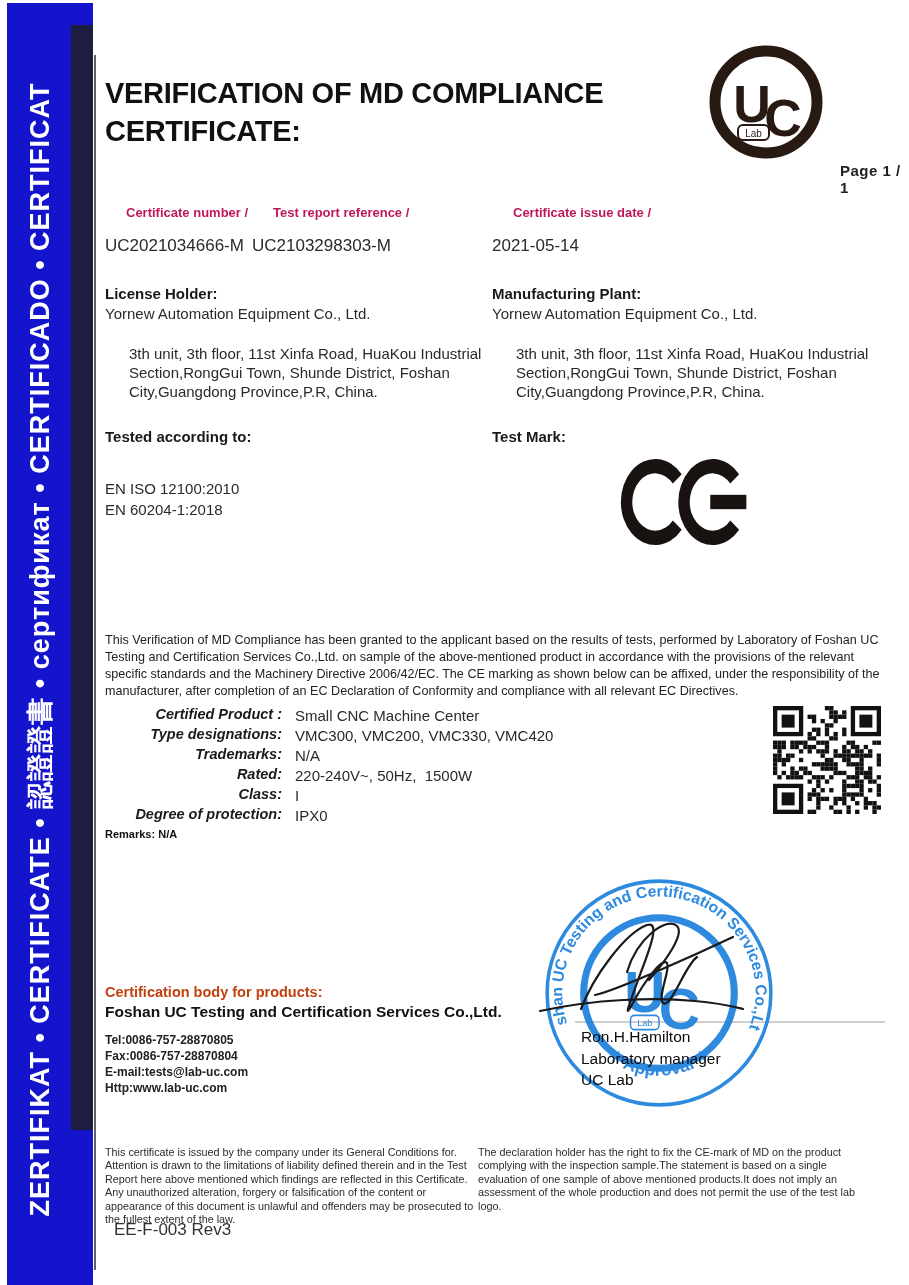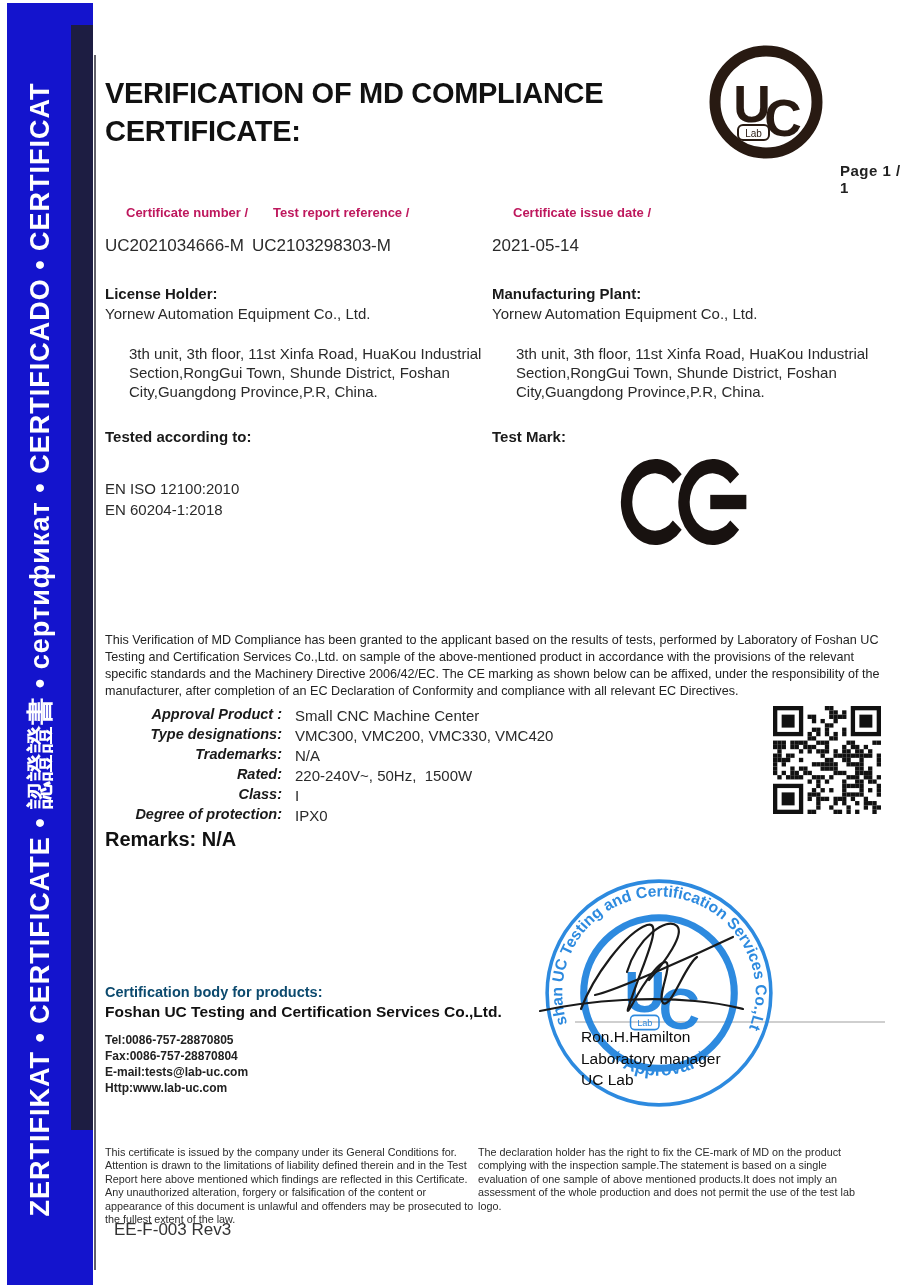--- a/index.html
+++ b/index.html
@@ -30,24 +30,24 @@
   .addr{top:344px;width:375px;margin-left:24px;}
   .tested-lbl{top:428px;}
   .standards{top:478px;line-height:21px;}
   
   .ce{left:620px;top:458px;}
   
   .statement{left:105px;top:602px;width:778px;font-size:12.6px;line-height:17px;color:#222;margin-top:30px;}
   .prod-lbl{left:100px;width:182px;text-align:right;font-style:italic;font-weight:bold;
             font-size:14.5px;color:#1a1a1a;}
   .prod-val{left:295px;width:430px;font-size:15px;color:#2a2a2a;white-space:pre-wrap;}
-  .remarks{left:105px;top:828px;font-weight:bold;font-size:20px;color:#111;}
+  .remarks{left:105px;top:828px;font-weight:bold;font-size:11px;color:#111;}
   .qr{left:773px;top:706px;}
   
-  .certbody-lbl{left:105px;top:984px;font-weight:bold;font-size:14.5px;color:#0c4a6e;}
+  .certbody-lbl{left:105px;top:984px;font-weight:bold;font-size:14.5px;color:#c2410c;}
   .certbody-name{left:105px;top:1003px;font-weight:bold;font-size:15.5px;color:#111;width:480px;}
   .contacts{left:105px;top:1032px;font-weight:bold;font-size:12px;line-height:16px;color:#222;}
   .sig-line{left:575px;top:1021px;width:310px;height:2px;background:#cfcfcf;z-index:0;}
   .stamp{left:540px;top:874px;z-index:1;}
   .sig{left:515px;top:880px;z-index:4;}
   .signatory{left:581px;top:1026px;font-size:15.5px;line-height:21.5px;color:#0c0c0c;z-index:3;}
   
   .foot{font-size:10.8px;line-height:13.4px;color:#2b2b2b;top:1146px;}
   .foot-left{left:105px;width:376px;}
   .foot-right{left:478px;width:390px;}
@@ -110,21 +110,21 @@
   <path fill="#181210" d="M75.2,16 A42,42 0 1 0 75.2,70 L64.4,61 A28,28 0 1 1 64.4,25 Z"></path>
   <g transform="translate(70,0)">
     <path fill="#181210" d="M75.2,16 A42,42 0 1 0 75.2,70 L64.4,61 A28,28 0 1 1 64.4,25 Z"></path>
     <rect x="40" y="36" width="44" height="14" fill="#181210"></rect>
   </g>
 </svg>
 
 <div class="abs statement">This Verification of MD Compliance has been granted to the applicant based on the results of tests, performed by Laboratory of Foshan UC Testing and Certification Services Co.,Ltd. on sample of the above-mentioned product in accordance with the provisions of the relevant specific standards and the Machinery Directive 2006/42/EC. The CE marking as shown below can be affixed, under the responsibility of the manufacturer, after completion of an EC Declaration of Conformity and compliance with all relevant EC Directives.</div>
 
 <div>
-  <div class="abs prod-lbl" style="top:706px">Approval Product :</div>
+  <div class="abs prod-lbl" style="top:706px">Certified Product :</div>
   <div class="abs prod-val" style="top:707px">Small CNC Machine Center</div>
   <div class="abs prod-lbl" style="top:726px">Type designations:</div>
   <div class="abs prod-val" style="top:727px">VMC300, VMC200, VMC330, VMC420</div>
   <div class="abs prod-lbl" style="top:746px">Trademarks:</div>
   <div class="abs prod-val" style="top:747px">N/A</div>
   <div class="abs prod-lbl" style="top:766px">Rated:</div>
   <div class="abs prod-val" style="top:767px">220-240V~, 50Hz,  1500W</div>
   <div class="abs prod-lbl" style="top:786px">Class:</div>
   <div class="abs prod-val" style="top:787px">I</div>
   <div class="abs prod-lbl" style="top:806px">Degree of protection:</div>

